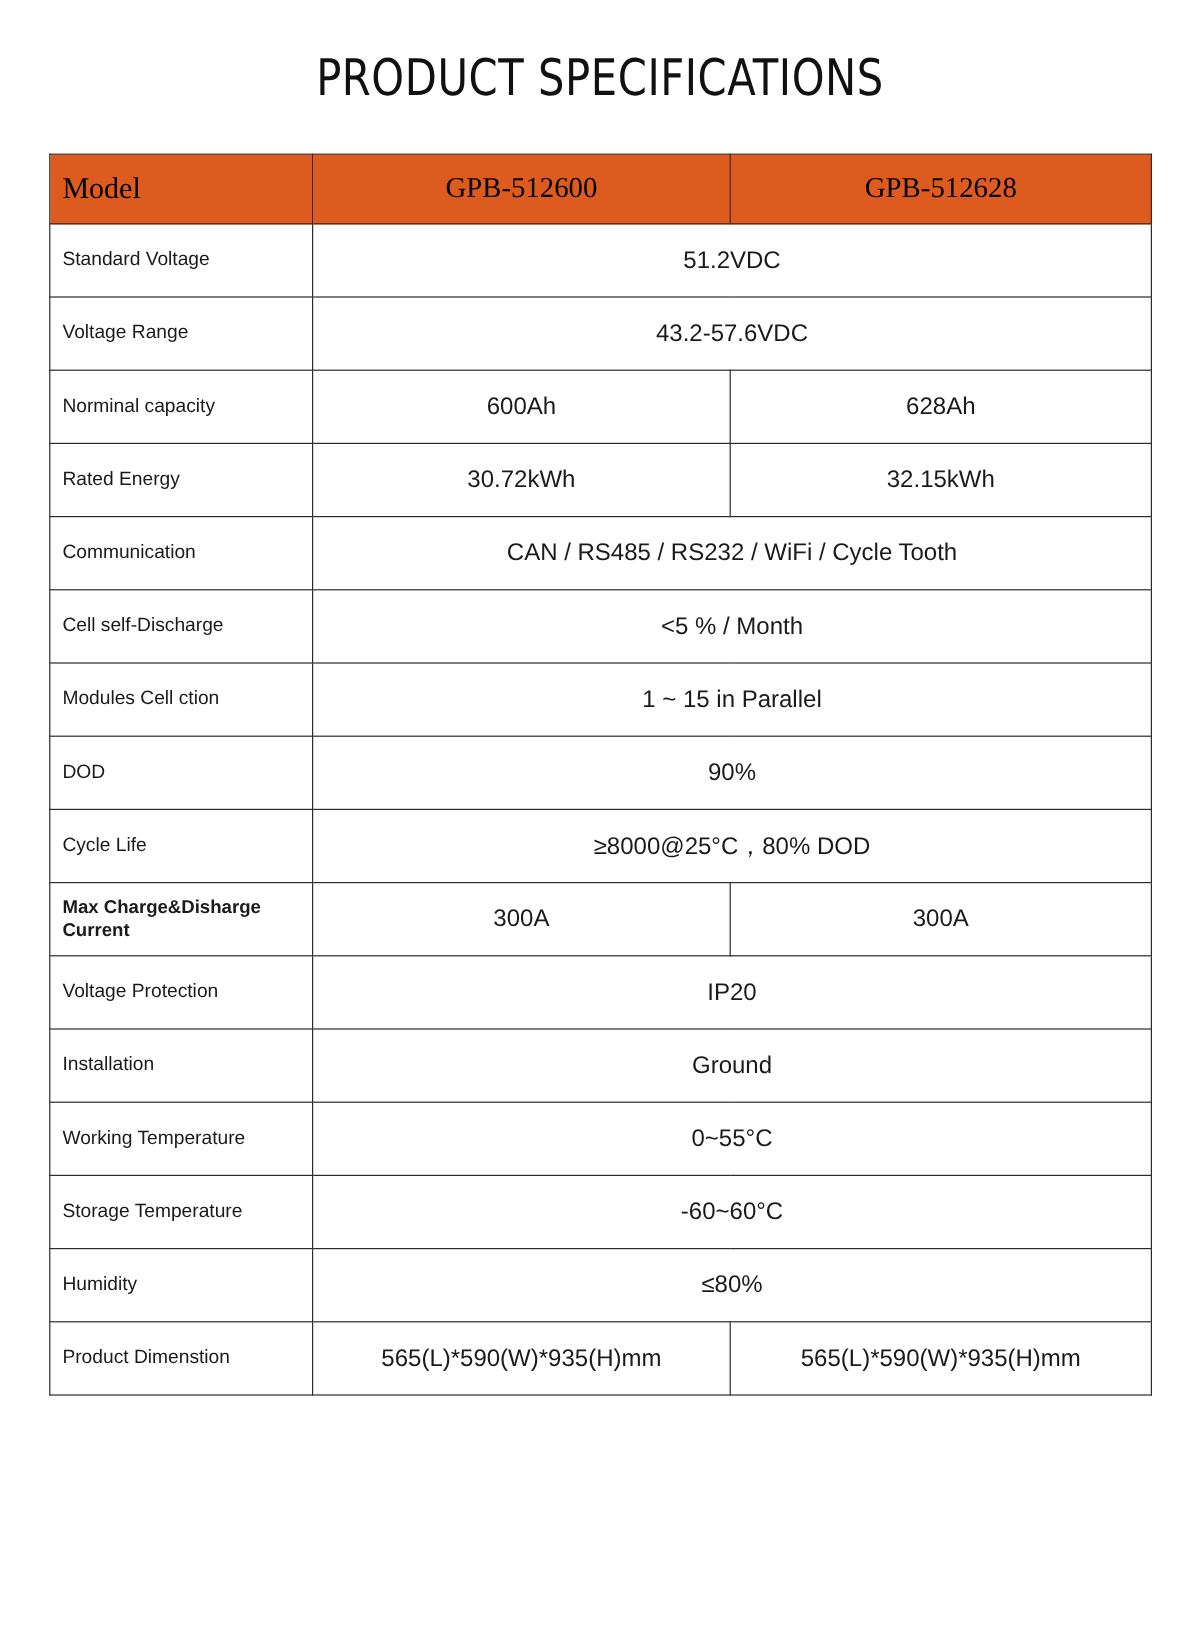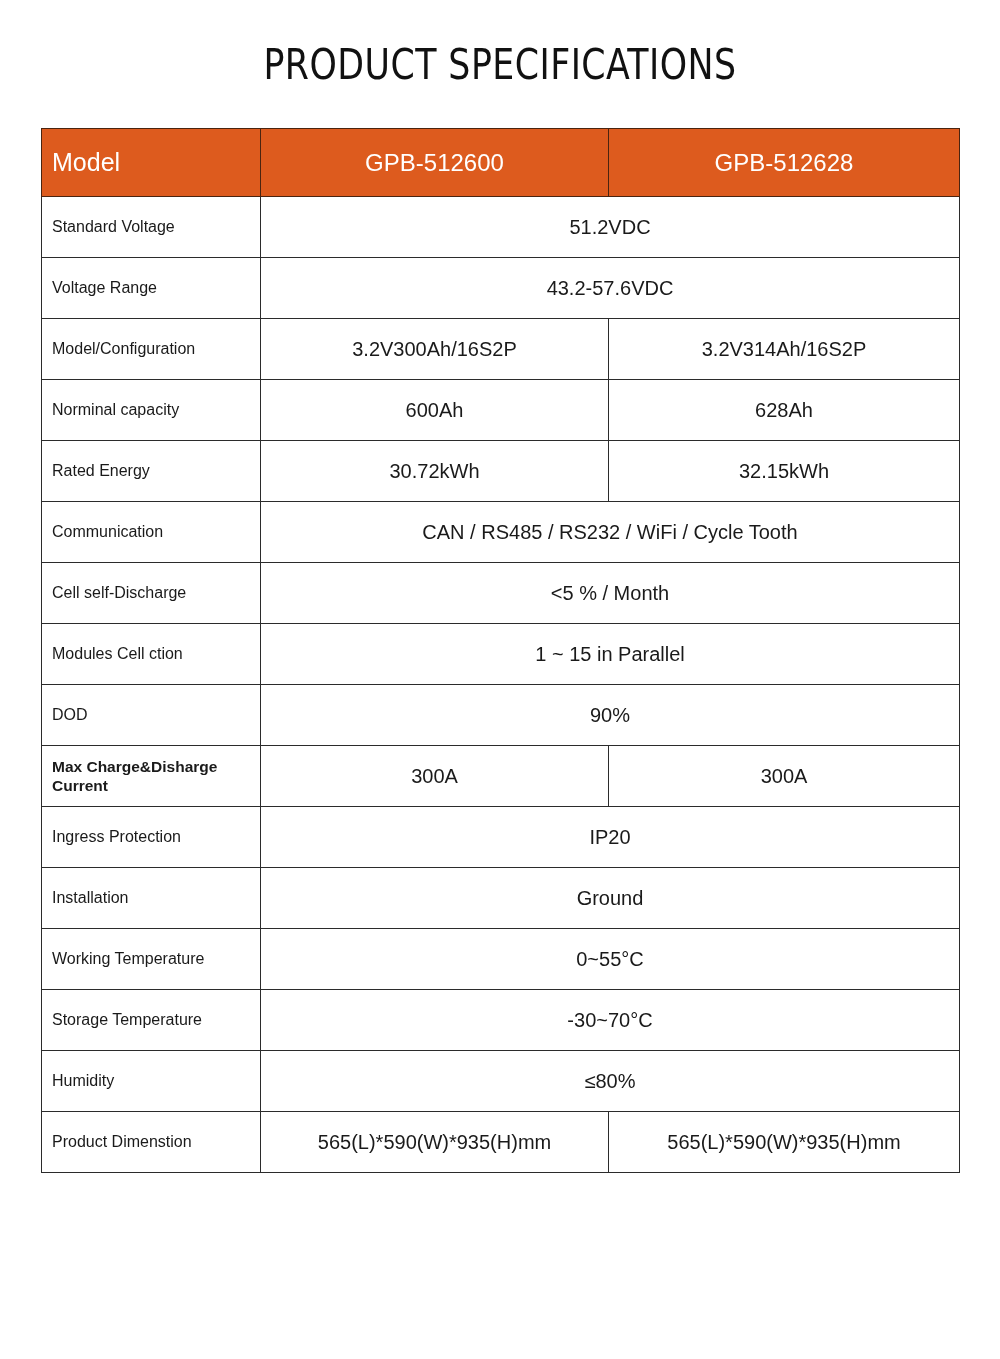--- a/index.html
+++ b/index.html
@@ -58,22 +58,23 @@
   }
 
   
   .col-label   { width: 219px; }
   .col-value-a { width: 348px; }
   .col-value-b { width: 351px; }
 
   .row-header td {
     background: #DD5B1E;
     border-color: #4a2410;
-    color: #ffffff;
-    height: 68px;
+    color: #000000;
+    height: 58px;
+    font-family: Liberation Serif, serif;
   }
 
   .hdr-label {
     font-size: 25px;
     font-weight: 400;
     text-align: left;
     padding-left: 16px;
   }
 
   .hdr-model {
@@ -126,25 +127,20 @@
       </tr>
     <tr>
           <td class="label-cell">Standard Voltage</td>
           <td class="value-cell" colspan="2">51.2VDC</td>
         </tr>
         <tr>
           <td class="label-cell">Voltage Range</td>
           <td class="value-cell" colspan="2">43.2-57.6VDC</td>
         </tr>
         <tr>
-          <td class="label-cell">Model/Configuration</td>
-          <td class="value-cell">3.2V300Ah/16S2P</td>
-          <td class="value-cell">3.2V314Ah/16S2P</td>
-        </tr>
-        <tr>
           <td class="label-cell">Norminal capacity</td>
           <td class="value-cell">600Ah</td>
           <td class="value-cell">628Ah</td>
         </tr>
         <tr>
           <td class="label-cell">Rated Energy</td>
           <td class="value-cell">30.72kWh</td>
           <td class="value-cell">32.15kWh</td>
         </tr>
         <tr>
@@ -157,39 +153,43 @@
         </tr>
         <tr>
           <td class="label-cell">Modules Cell ction</td>
           <td class="value-cell" colspan="2">1 ~ 15 in Parallel</td>
         </tr>
         <tr>
           <td class="label-cell">DOD</td>
           <td class="value-cell" colspan="2">90%</td>
         </tr>
         <tr>
+          <td class="label-cell">Cycle Life</td>
+          <td class="value-cell" colspan="2">≥8000@25°C，80% DOD</td>
+        </tr>
+        <tr>
           <td class="label-cell two-line">Max Charge&amp;Disharge Current</td>
           <td class="value-cell">300A</td>
           <td class="value-cell">300A</td>
         </tr>
         <tr>
-          <td class="label-cell">Ingress Protection</td>
+          <td class="label-cell">Voltage Protection</td>
           <td class="value-cell" colspan="2">IP20</td>
         </tr>
         <tr>
           <td class="label-cell">Installation</td>
           <td class="value-cell" colspan="2">Ground</td>
         </tr>
         <tr>
           <td class="label-cell">Working Temperature</td>
           <td class="value-cell" colspan="2">0~55°C</td>
         </tr>
         <tr>
           <td class="label-cell">Storage Temperature</td>
-          <td class="value-cell" colspan="2">-30~70°C</td>
+          <td class="value-cell" colspan="2">-60~60°C</td>
         </tr>
         <tr>
           <td class="label-cell">Humidity</td>
           <td class="value-cell" colspan="2">≤80%</td>
         </tr>
         <tr>
           <td class="label-cell">Product Dimenstion</td>
           <td class="value-cell">565(L)*590(W)*935(H)mm</td>
           <td class="value-cell">565(L)*590(W)*935(H)mm</td>
         </tr>

